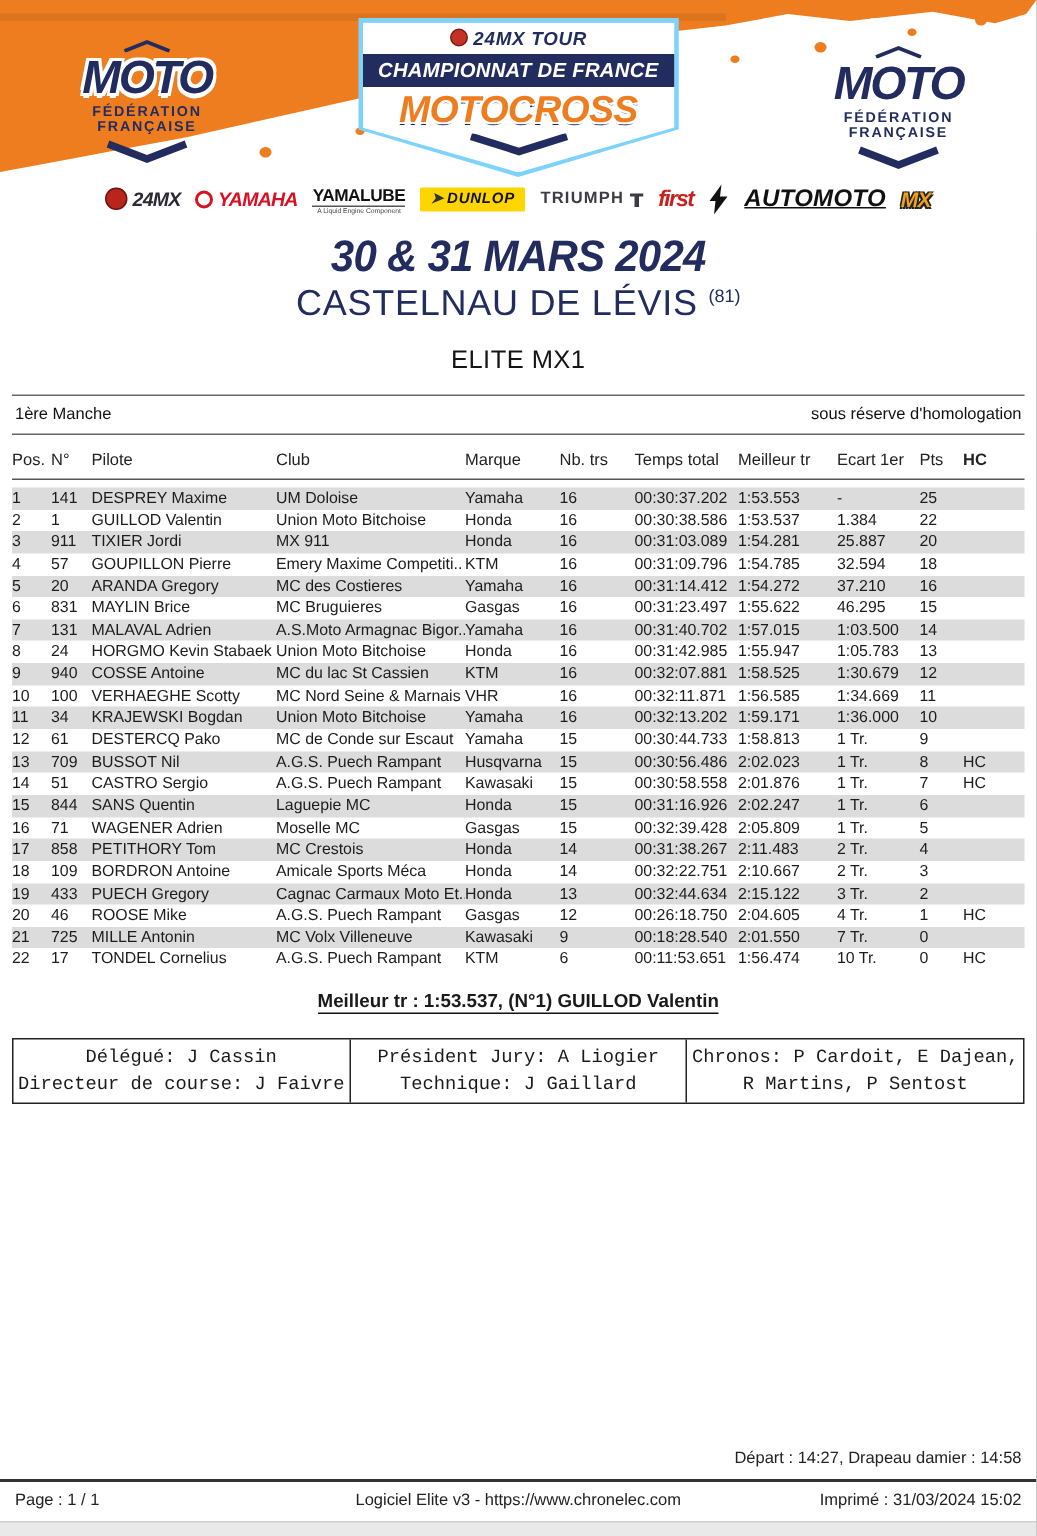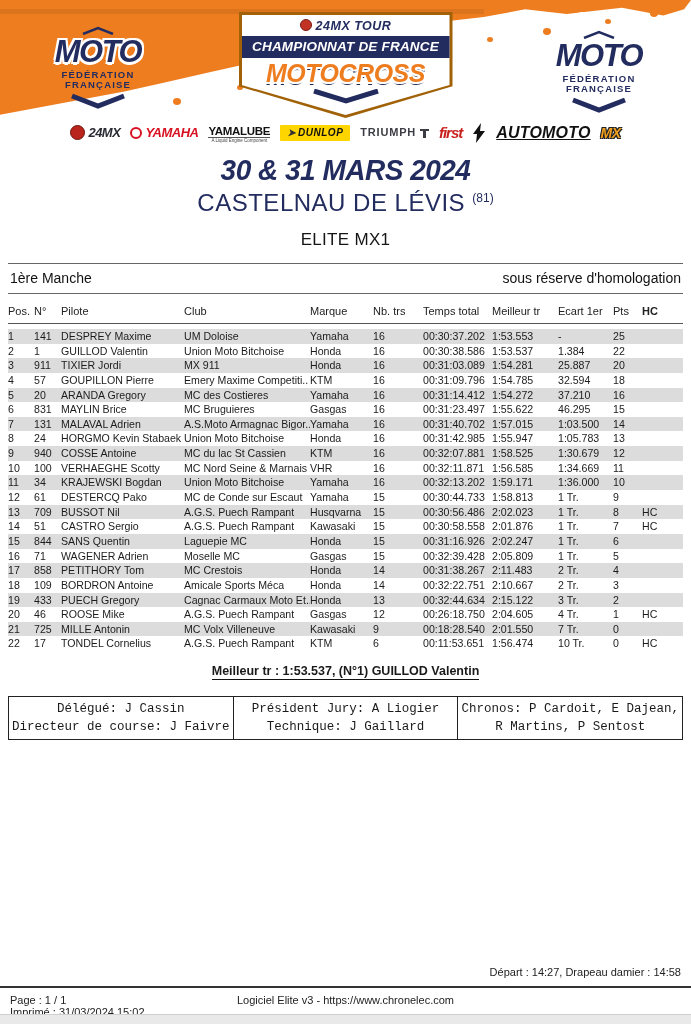--- a/index.html
+++ b/index.html
@@ -24,21 +24,21 @@
   .ffm{position:absolute;top:26px;width:140px;text-align:center;line-height:1;}
   .ffm-left{left:28px;} .ffm-right{right:22px;top:30px;}
   .ffm-caret{display:block;margin:0 auto 1px;}
   .ffm-moto{font-size:31px;font-weight:900;font-style:italic;color:#232c5f;letter-spacing:-1.5px;
     text-shadow:-2px -2px 0 #fff,2px -2px 0 #fff,-2px 2px 0 #fff,2px 2px 0 #fff,0 3px 0 #fff;}
   .ffm-sub{font-size:9.5px;font-weight:700;color:#232c5f;letter-spacing:1.2px;margin-top:3px;}
   .ffm-chev{display:block;margin:4px auto 0;}
 
   
   .badge{position:absolute;top:12px;left:50%;transform:translateX(-50%);width:214px;}
-  .badge-outer{background:#a16207;padding:3px;
+  .badge-outer{background:#7dd3fc;padding:3px;
     clip-path:polygon(0 0,100% 0,100% 70%,50% 100%,0 70%);}
   .badge-inner{background:#ffffff;text-align:center;padding-bottom:10px;
     clip-path:polygon(0 0,100% 0,100% 70%,50% 100%,0 70%);}
   .badge-tour{font-size:12.5px;font-weight:900;font-style:italic;color:#232c5f;padding:4px 0 3px;letter-spacing:.5px;}
   .badge-dot{display:inline-block;width:10px;height:10px;border-radius:50%;background:#c23325;
     border:1.5px solid #7a1d14;vertical-align:-1px;margin-right:4px;}
   .badge-band{background:#232c5f;color:#ffffff;font-size:13.5px;font-weight:900;font-style:italic;
     padding:3px 0 4px;letter-spacing:.2px;white-space:nowrap;}
   .badge-moto{font-size:25px;font-weight:900;font-style:italic;color:#ee7d20;letter-spacing:-.5px;margin-top:1px;
     text-shadow:-1.5px -1.5px 0 #fff,1.5px -1.5px 0 #fff,-1.5px 1.5px 0 #fff,1.5px 1.5px 0 #fff,0 2.5px 0 #1e274f;}
@@ -67,21 +67,21 @@
   
   .title-block{text-align:center;}
   .event-date{font-size:28px;font-weight:900;font-style:italic;color:#232c5f;letter-spacing:-.5px;
     transform:scaleY(1.05);}
   .event-loc{font-size:24px;color:#232c5f;letter-spacing:.5px;margin-top:2px;}
   .event-dept{font-size:12px;vertical-align:9px;letter-spacing:0;}
   .event-cat{font-size:17px;color:#151515;margin-top:13px;letter-spacing:.3px;}
 
   
   .section-bar{margin:13px 8px 0;border-top:1.5px solid #666;border-bottom:1.5px solid #666;
-    padding:6px 2px 7px;display:flex;justify-content:space-between;font-size:14px;color:#111;}
+    padding:6px 2px 7px;display:flex;justify-content:space-between;font-size:11px;color:#111;}
 
   
   .results{margin:6px 8px 0;}
   .grid-row{display:grid;grid-template-columns:26px 27px 123px 126px 63px 50px 69px 66px 55px 29px 30px;}
   .thead{font-size:11px;color:#222;padding:5px 0 6px;border-bottom:1.5px solid #555;}
   .thead .col-hc{font-weight:700;}
   .tbody{margin-top:5px;}
   .trow{height:14.65px;line-height:14.6px;font-size:10.6px;color:#1c1c1c;}
   .trow.shade{background:#dcdcdc;}
   .td{overflow:hidden;white-space:nowrap;}
@@ -91,21 +91,21 @@
 
   
   .officials{margin:18px 8px 0;border:1.3px solid #222;display:flex;}
   .off-cell{flex:1;text-align:center;font-size:12.5px;line-height:1.45;padding:3px 2px;font-family:Liberation Mono, monospace;}
   .off-cell + .off-cell{border-left:1.3px solid #222;}
 
   
   .pre-footer{position:absolute;right:10px;top:966px;font-size:11px;color:#222;}
   .footer-rule{position:absolute;left:0;right:0;top:986px;border-top:2px solid #333;}
   .footer{position:absolute;left:0;right:0;top:994px;display:flex;justify-content:space-between;
-    font-size:11px;color:#222;padding:0 10px;flex-direction:column;}
+    font-size:11px;color:#222;padding:0 10px;}
   .footer .center{position:absolute;left:50%;transform:translateX(-50%);}
   .page-edge{position:absolute;left:0;right:0;bottom:0;height:9px;background:#e9e9e9;border-top:1px solid #cfcfcf;}
 </style>
 </head>
 <body>
 
 <div class="page">
 
   <div class="banner">
     <div class="banner-orange"></div>

